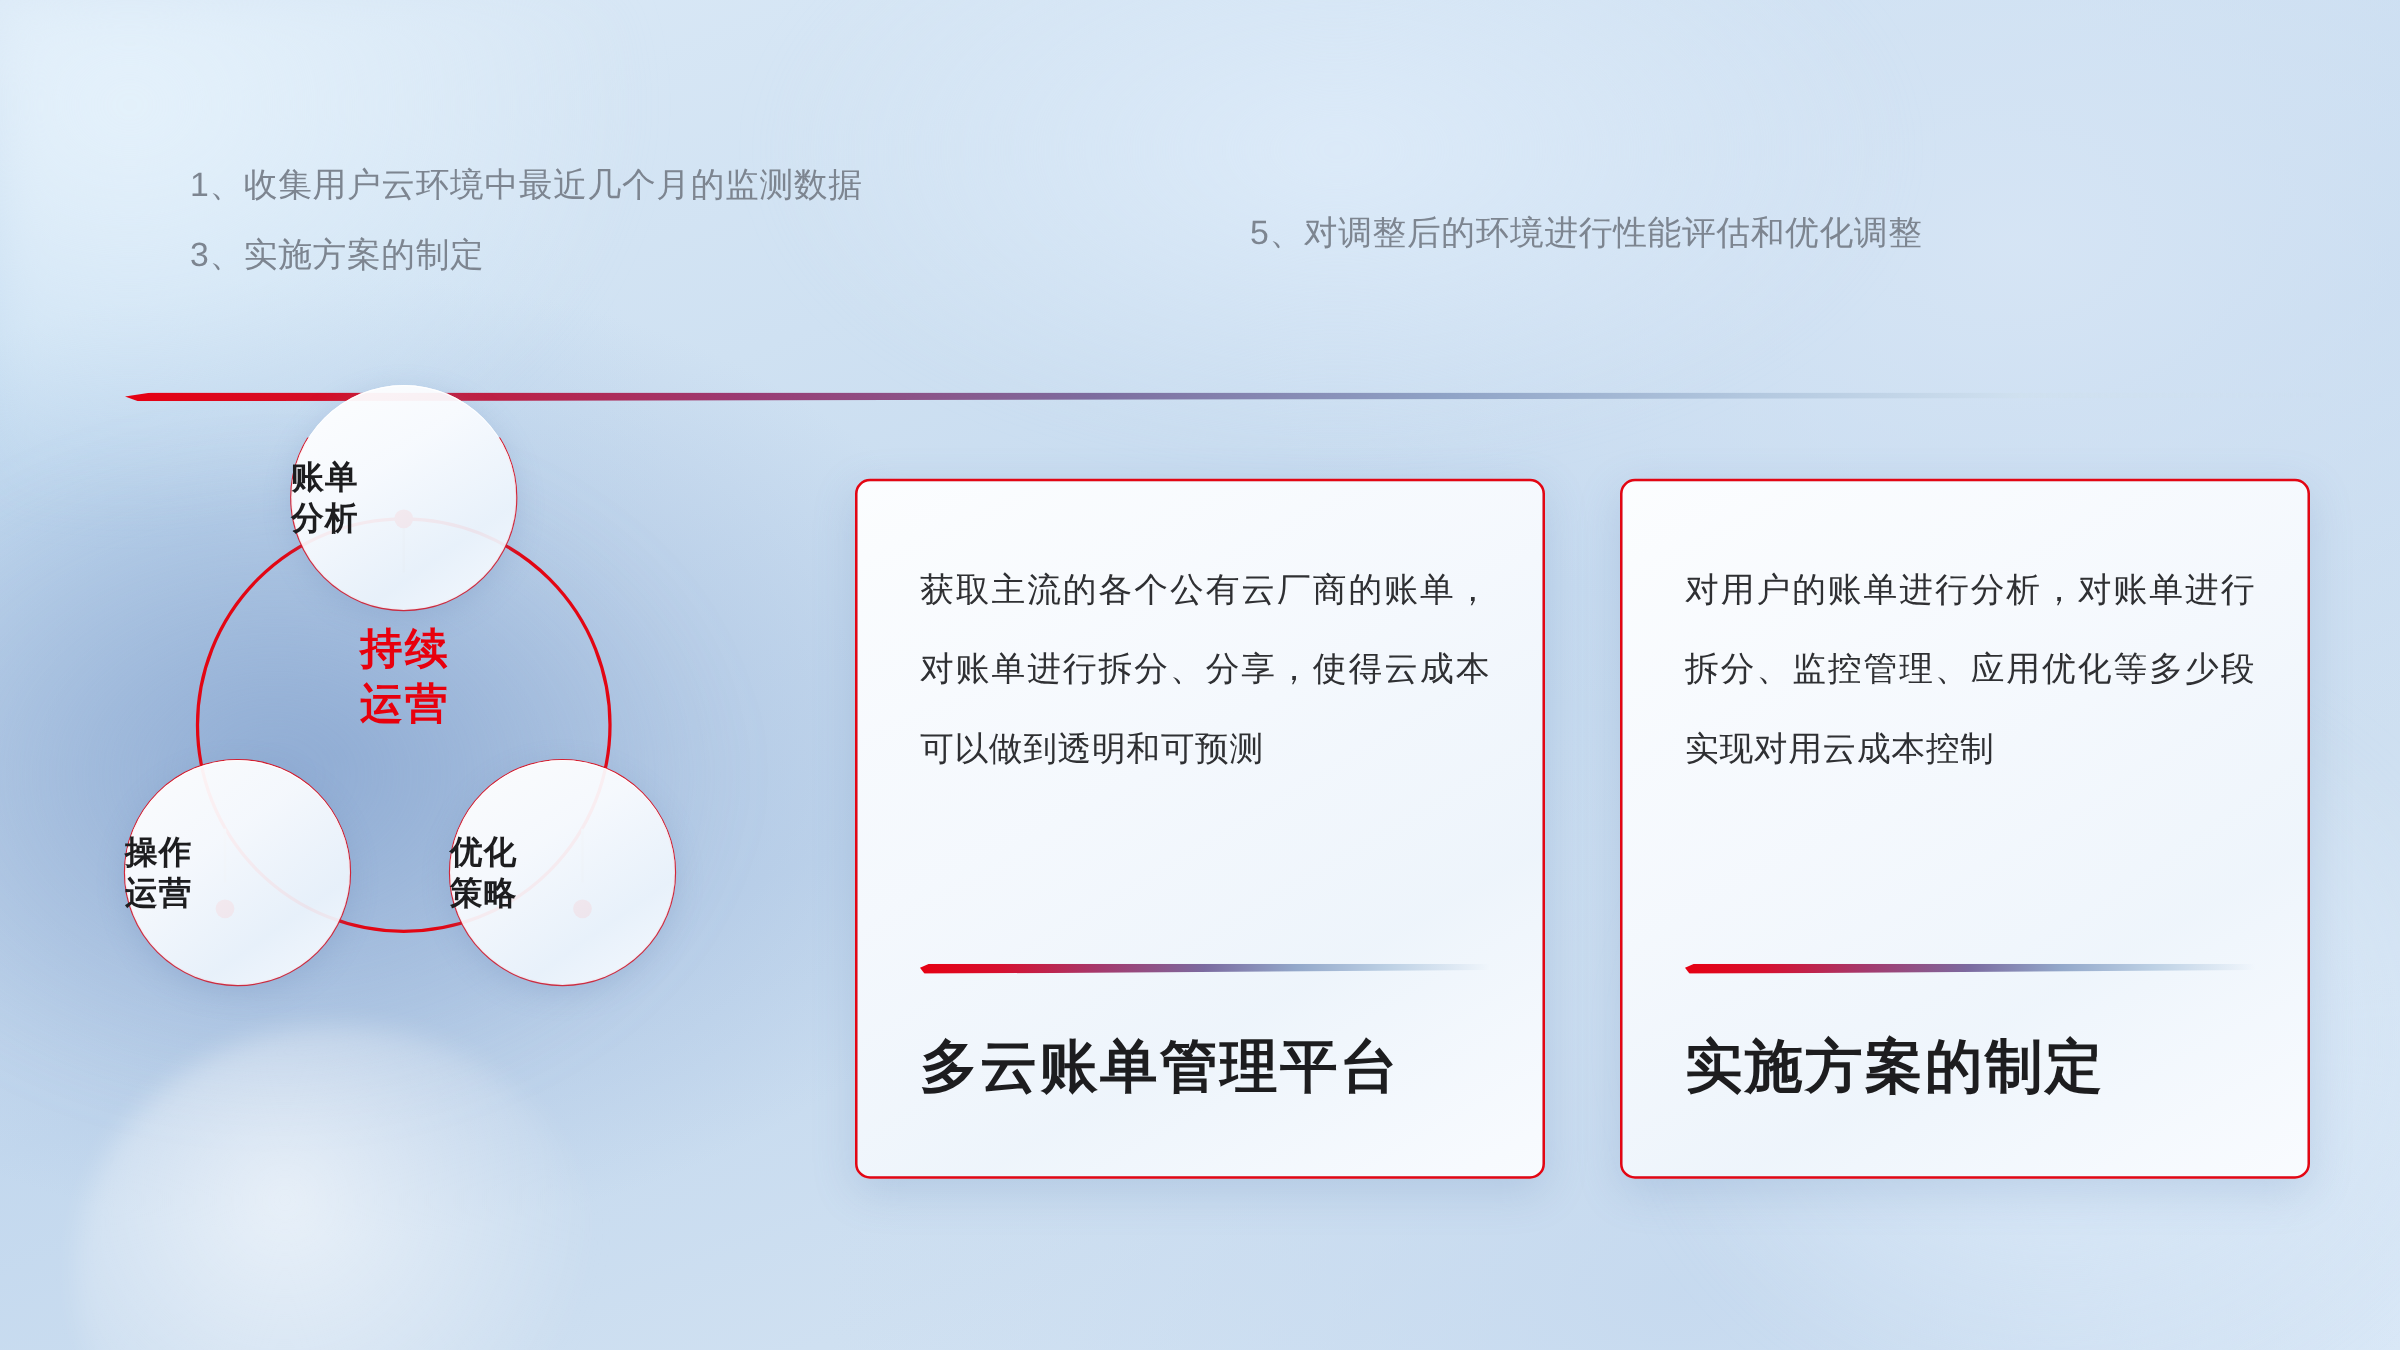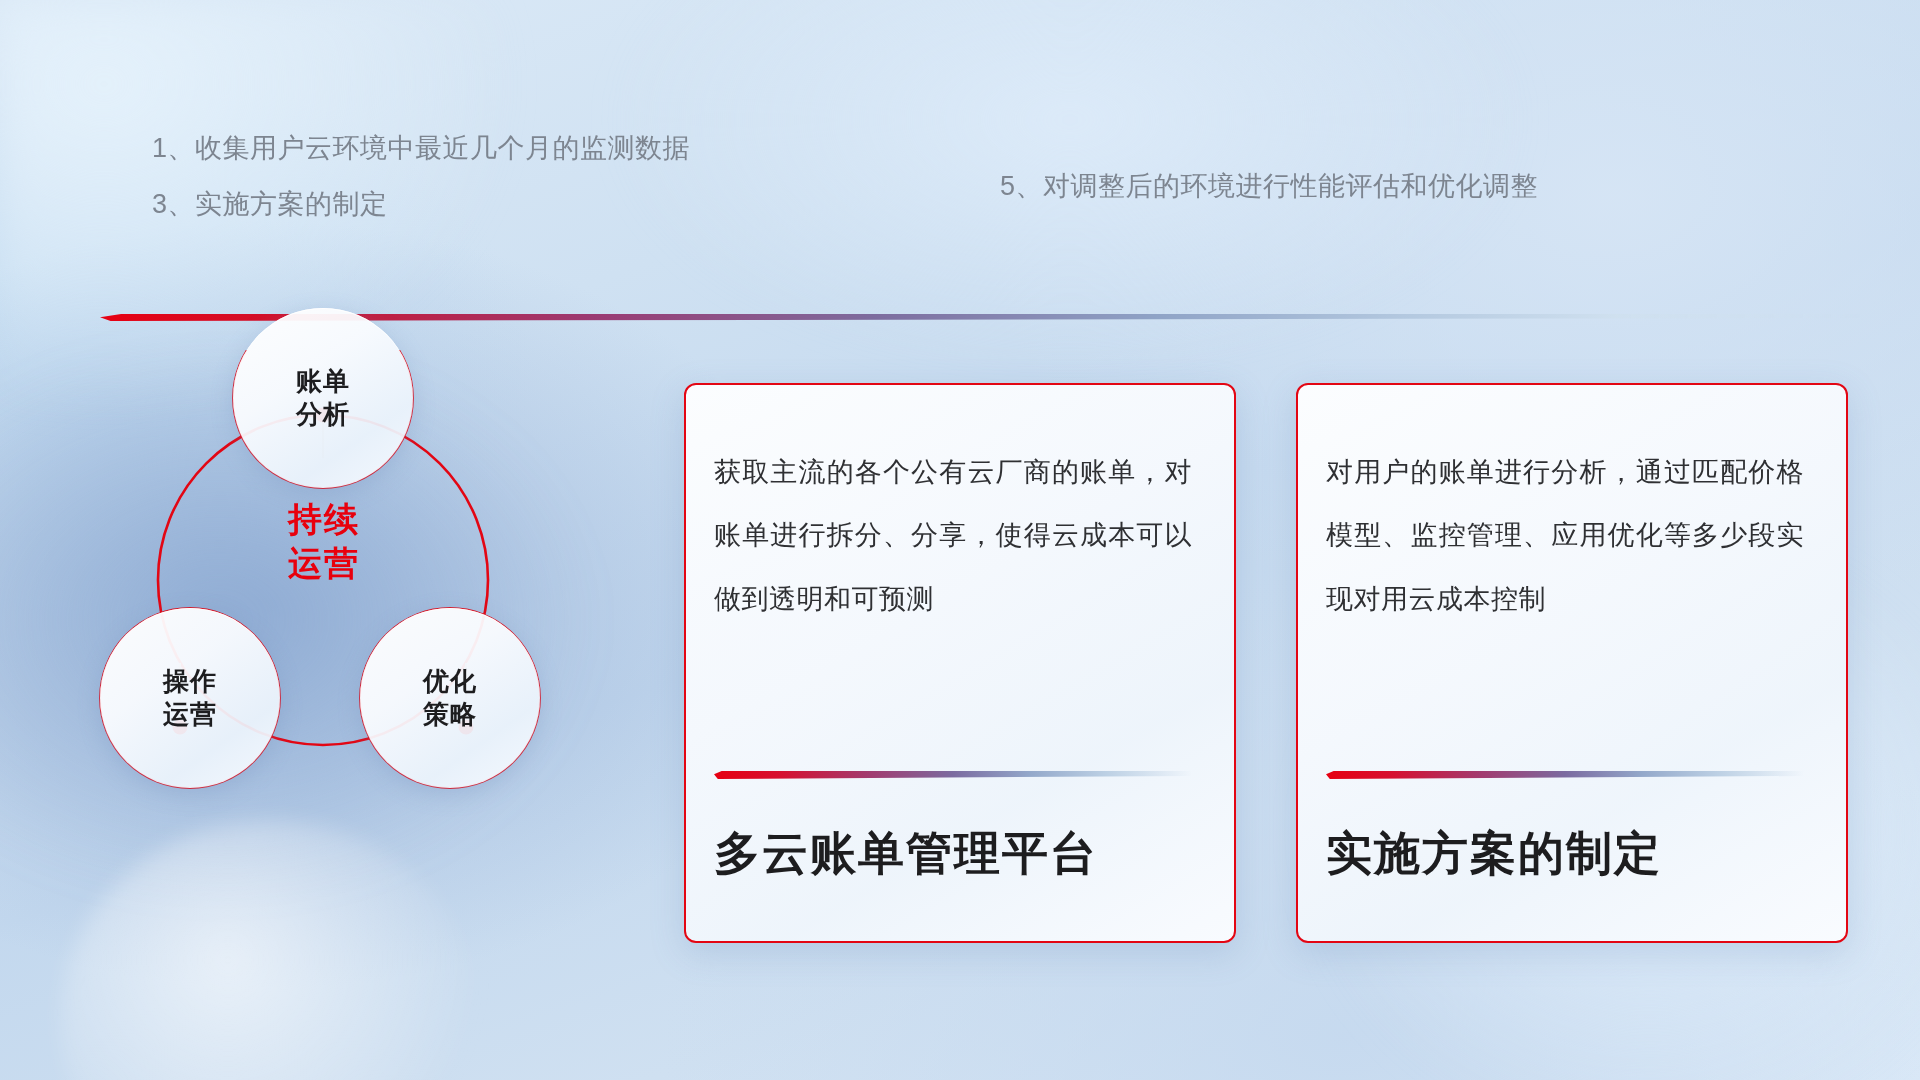--- a/index.html
+++ b/index.html
@@ -81,21 +81,21 @@
   .diagram {
     position: absolute; left: 88px; top: 350px;
     width: 560px; height: 600px;
   }
   .diagram svg { position: absolute; inset: 0; }
 
   .bubble {
     position: absolute;
     border-radius: 50%;
     display: flex; flex-direction: column;
-    align-items: center; justify-content: center;
+    justify-content: center;
     color: #1d1d1f;
     font-weight: bold;
     font-size: 26px;
     line-height: 1.28;
     letter-spacing: 1px;
     background:
       linear-gradient(145deg, rgba(255,255,255,0.96) 0%, rgba(250,252,255,0.94) 38%, rgba(236,244,252,0.93) 72%, rgba(246,250,255,0.97) 100%);
     box-shadow: 0 6px 22px rgba(110,140,185,0.28), inset 0 1px 0 rgba(255,255,255,0.9);
   }
   .bubble-top   { left: 145px; top:  -42px; width: 180px; height: 180px; }
@@ -121,21 +121,21 @@
     top: 383px;
     width: 552px; height: 560px;
     border: 2px solid #e30613;
     border-radius: 12px;
     background: linear-gradient(150deg,
       rgba(253,254,255,0.97) 0%,
       rgba(247,250,254,0.95) 40%,
       rgba(240,246,252,0.94) 70%,
       rgba(250,252,255,0.97) 100%);
     box-shadow: 0 10px 34px rgba(95,130,180,0.22);
-    padding: 56px 42px 0 28px;
+    padding: 56px 42px 0 50px;
     display: flex; flex-direction: column;
   }
   .card-1 { left: 684px; }
   .card-2 { left: 1296px; }
 
   .card-body {
     font-size: 27px;
     line-height: 2.35;
     color: #2f3033;
     letter-spacing: 0.5px;
@@ -218,16 +218,16 @@
   </div>
 </div>
 
 <div class="card card-1">
   <div class="card-body">获取主流的各个公有云厂商的账单，对账单进行拆分、分享，使得云成本可以做到透明和可预测</div>
   <div class="card-divider"></div>
   <div class="card-title">多云账单管理平台</div>
 </div>
 
 <div class="card card-2">
-  <div class="card-body">对用户的账单进行分析，通过匹配价格模型、监控管理、应用优化等多少段实现对用云成本控制</div>
+  <div class="card-body">对用户的账单进行分析，对账单进行拆分、监控管理、应用优化等多少段实现对用云成本控制</div>
   <div class="card-divider"></div>
   <div class="card-title">实施方案的制定</div>
 </div>
 
 </body></html>

